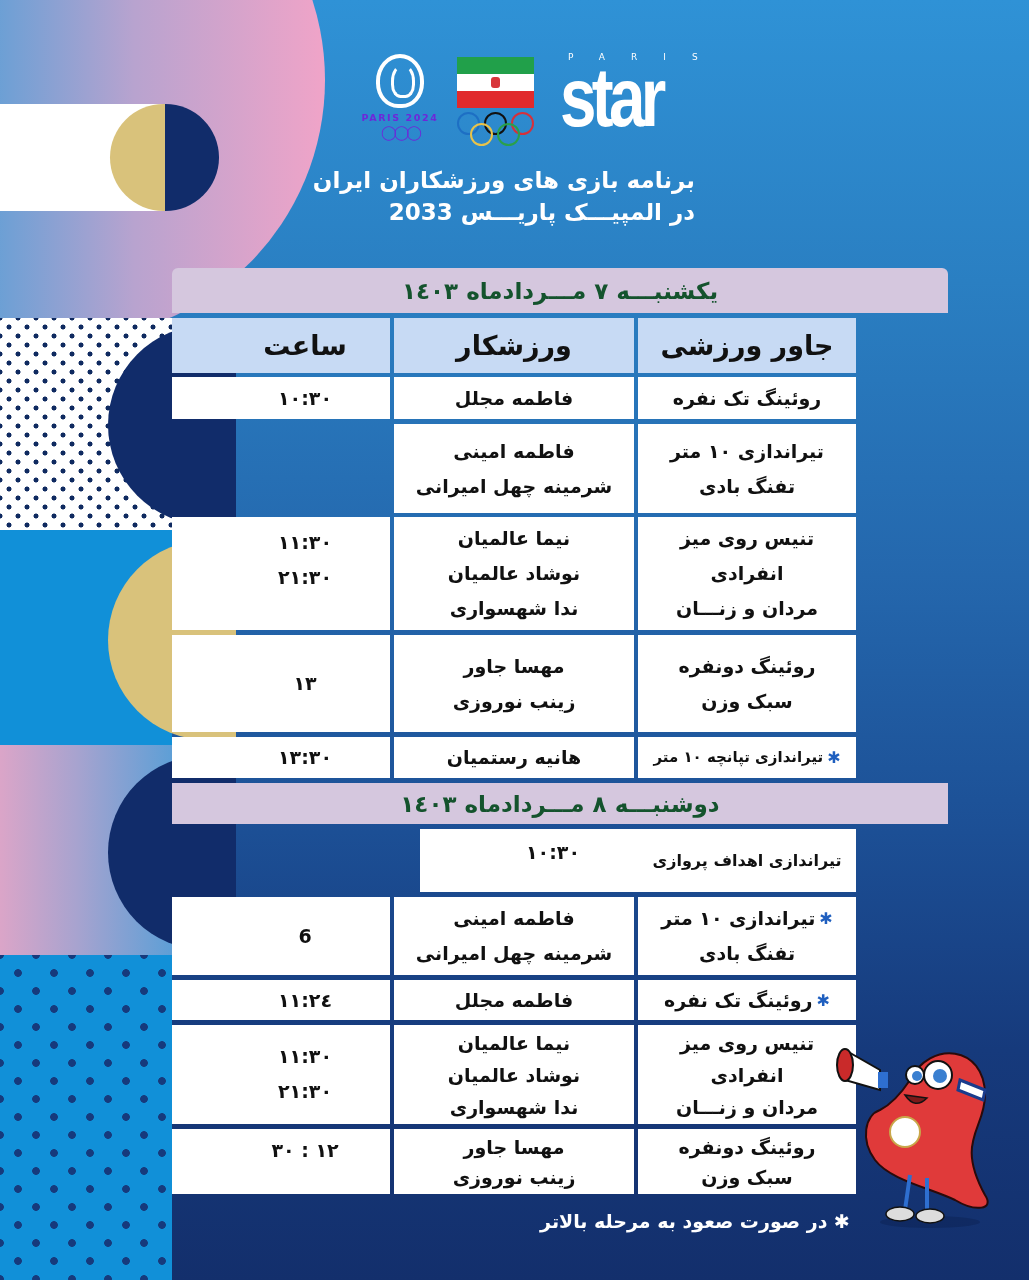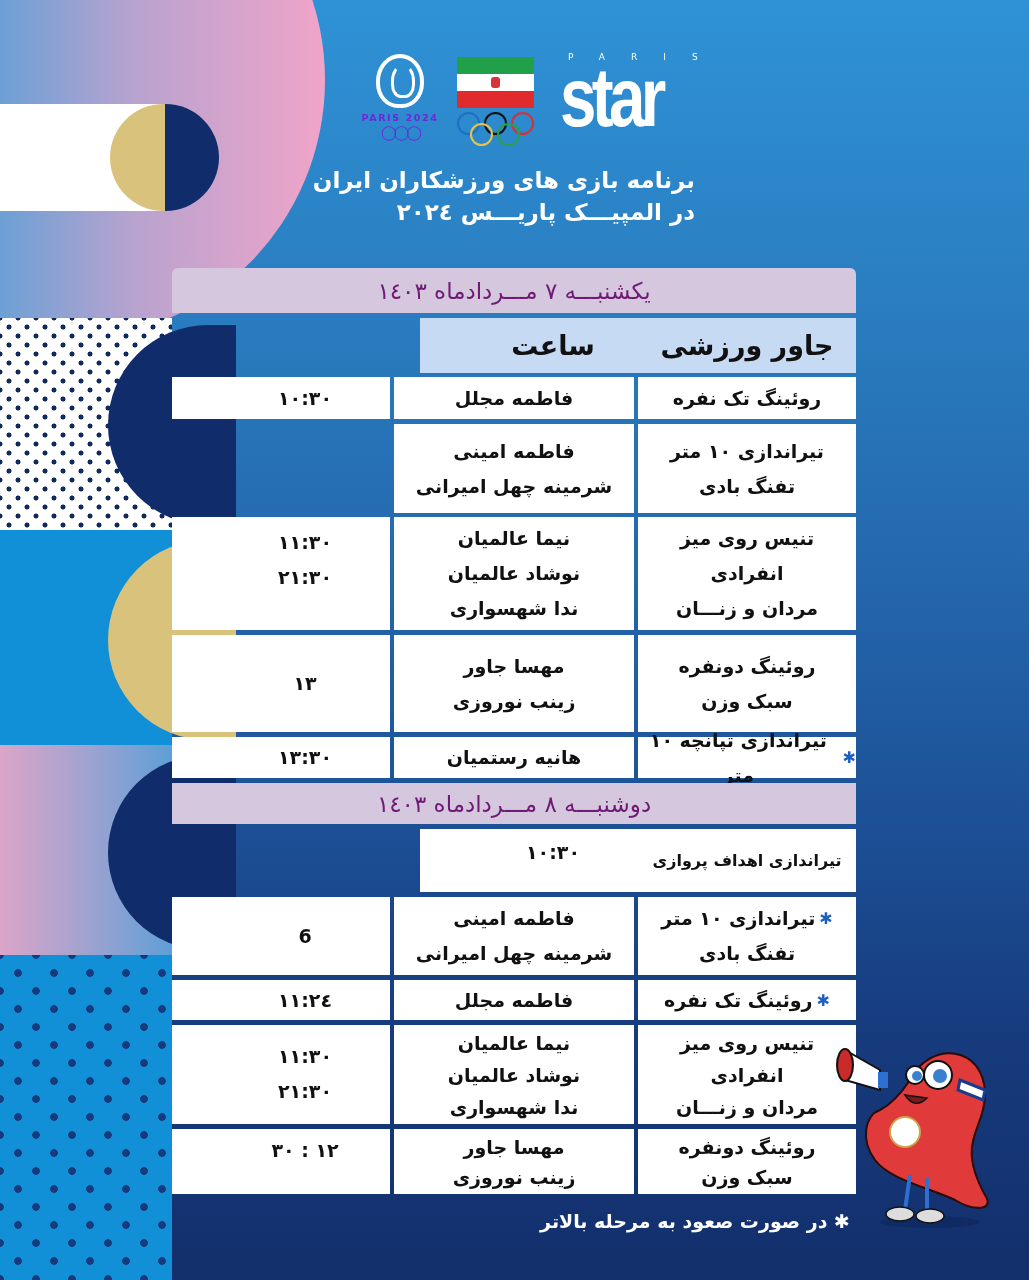--- a/index.html
+++ b/index.html
@@ -84,26 +84,26 @@
   .row { position: absolute; left: 0; width: 684px; display: flex; flex-direction: row-reverse; }
   .cell {
     background: #ffffff; border-right: 0; display: flex; flex-direction: column;
     align-items: center; justify-content: center; text-align: center; direction: rtl;
     color: #111; font-weight: bold; font-size: 19px; line-height: 35px;
   }
   .c-sport { width: 218px; }
   .c-ath { width: 240px; margin-right: 4px; margin-left: 4px; }
   .c-time { width: 218px; padding-left: 48px; }
   .day-header {
-    position: absolute; left: 0; width: 684px; background: #d5c7de; color: #701a75;
-    text-align: center; direction: rtl; font-weight: normal; font-size: 23px; display: flex; align-items: center; justify-content: center;
+    position: absolute; left: 0; width: 776px; background: #d5c7de; color: #14532d;
+    text-align: center; direction: rtl; font-weight: bold; font-size: 23px; display: flex; align-items: center; justify-content: center;
   }
   .day-header.first { border-radius: 6px 6px 0 0; }
   .col-head .cell { background: #c7daf4; font-size: 27px; }
-  .cell .small { font-size: 19px; }
+  .cell .small { font-size: 15px; }
   .ast { color: #1f5fbf; font-size: 16px; margin-left: 4px; }
   .footer-note { position: absolute; left: 500px; top: 1210px; width: 350px; text-align: right; direction: rtl; color: #fff; font-weight: bold; font-size: 19px; }
   
   .mascot { position: absolute; left: 835px; top: 1020px; width: 175px; height: 210px; }
 </style>
 </head>
 <body>
 
 <div class="deco" style="left:0;top:0;width:340px;height:1280px;">
   <div class="arch"></div>
@@ -137,29 +137,30 @@
     <div class="ring" style="left:13px;top:11px;border-color:#e8c34a;"></div>
     <div class="ring" style="left:40px;top:11px;border-color:#2aa04a;"></div>
   </div>
   <div class="star-logo">
     <div class="star-life">PARIS</div>
     <div class="star-word">star</div>
   </div>
 </div>
 <div class="titles">
   <div>برنامه بازی های ورزشکاران ایران</div>
-  <div>در المپیـــک پاریـــس ۲۰۲٤</div>
+  <div>در المپیـــک پاریـــس 2033</div>
 </div>
 
 <div class="table">
 
   <div class="day-header first" style="top:0;height:45px;">یکشنبـــه  ۷  مـــردادماه ۱٤۰۳</div>
 
   <div class="row col-head" style="top:50px;height:55px;">
     <div class="cell c-sport">جاور ورزشی</div>
+    <div class="cell c-ath">ورزشکار</div>
     <div class="cell c-time">ساعت</div>
   </div>
 
   <div class="row" style="top:109px;height:42px;">
     <div class="cell c-sport">
         <span>روئینگ تک نفره</span>
       </div>
     <div class="cell c-ath">
         <span>فاطمه مجلل</span>
       </div>

